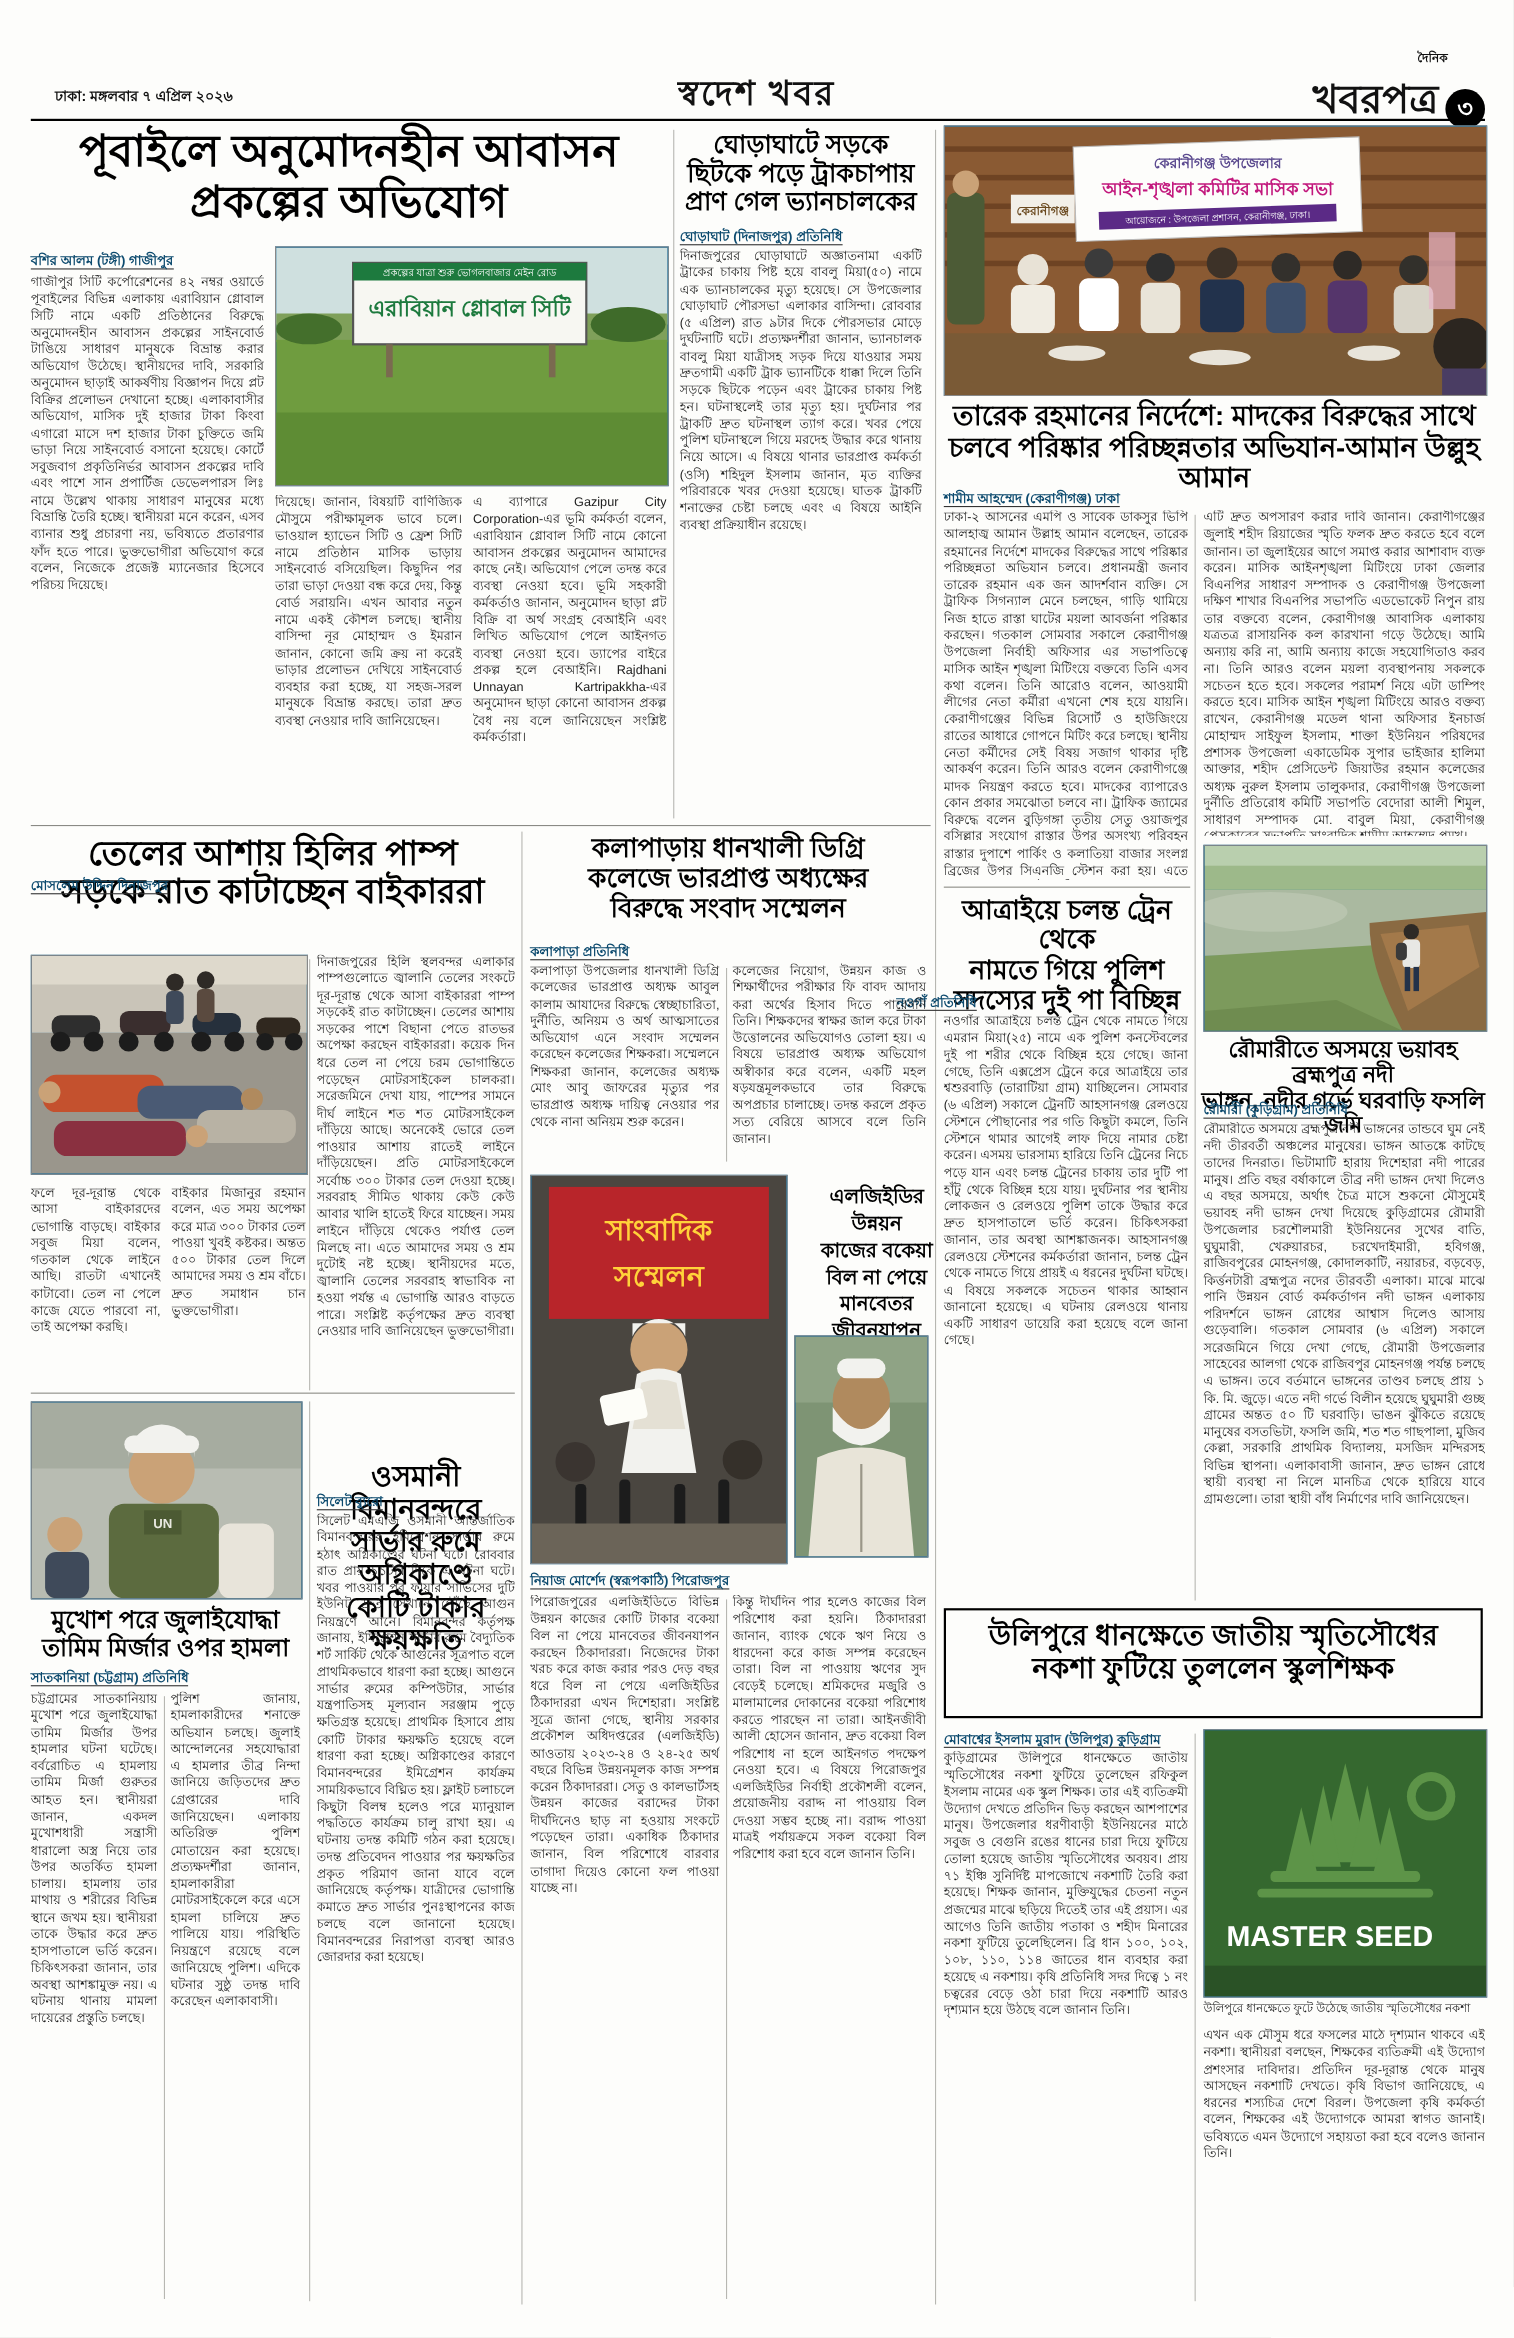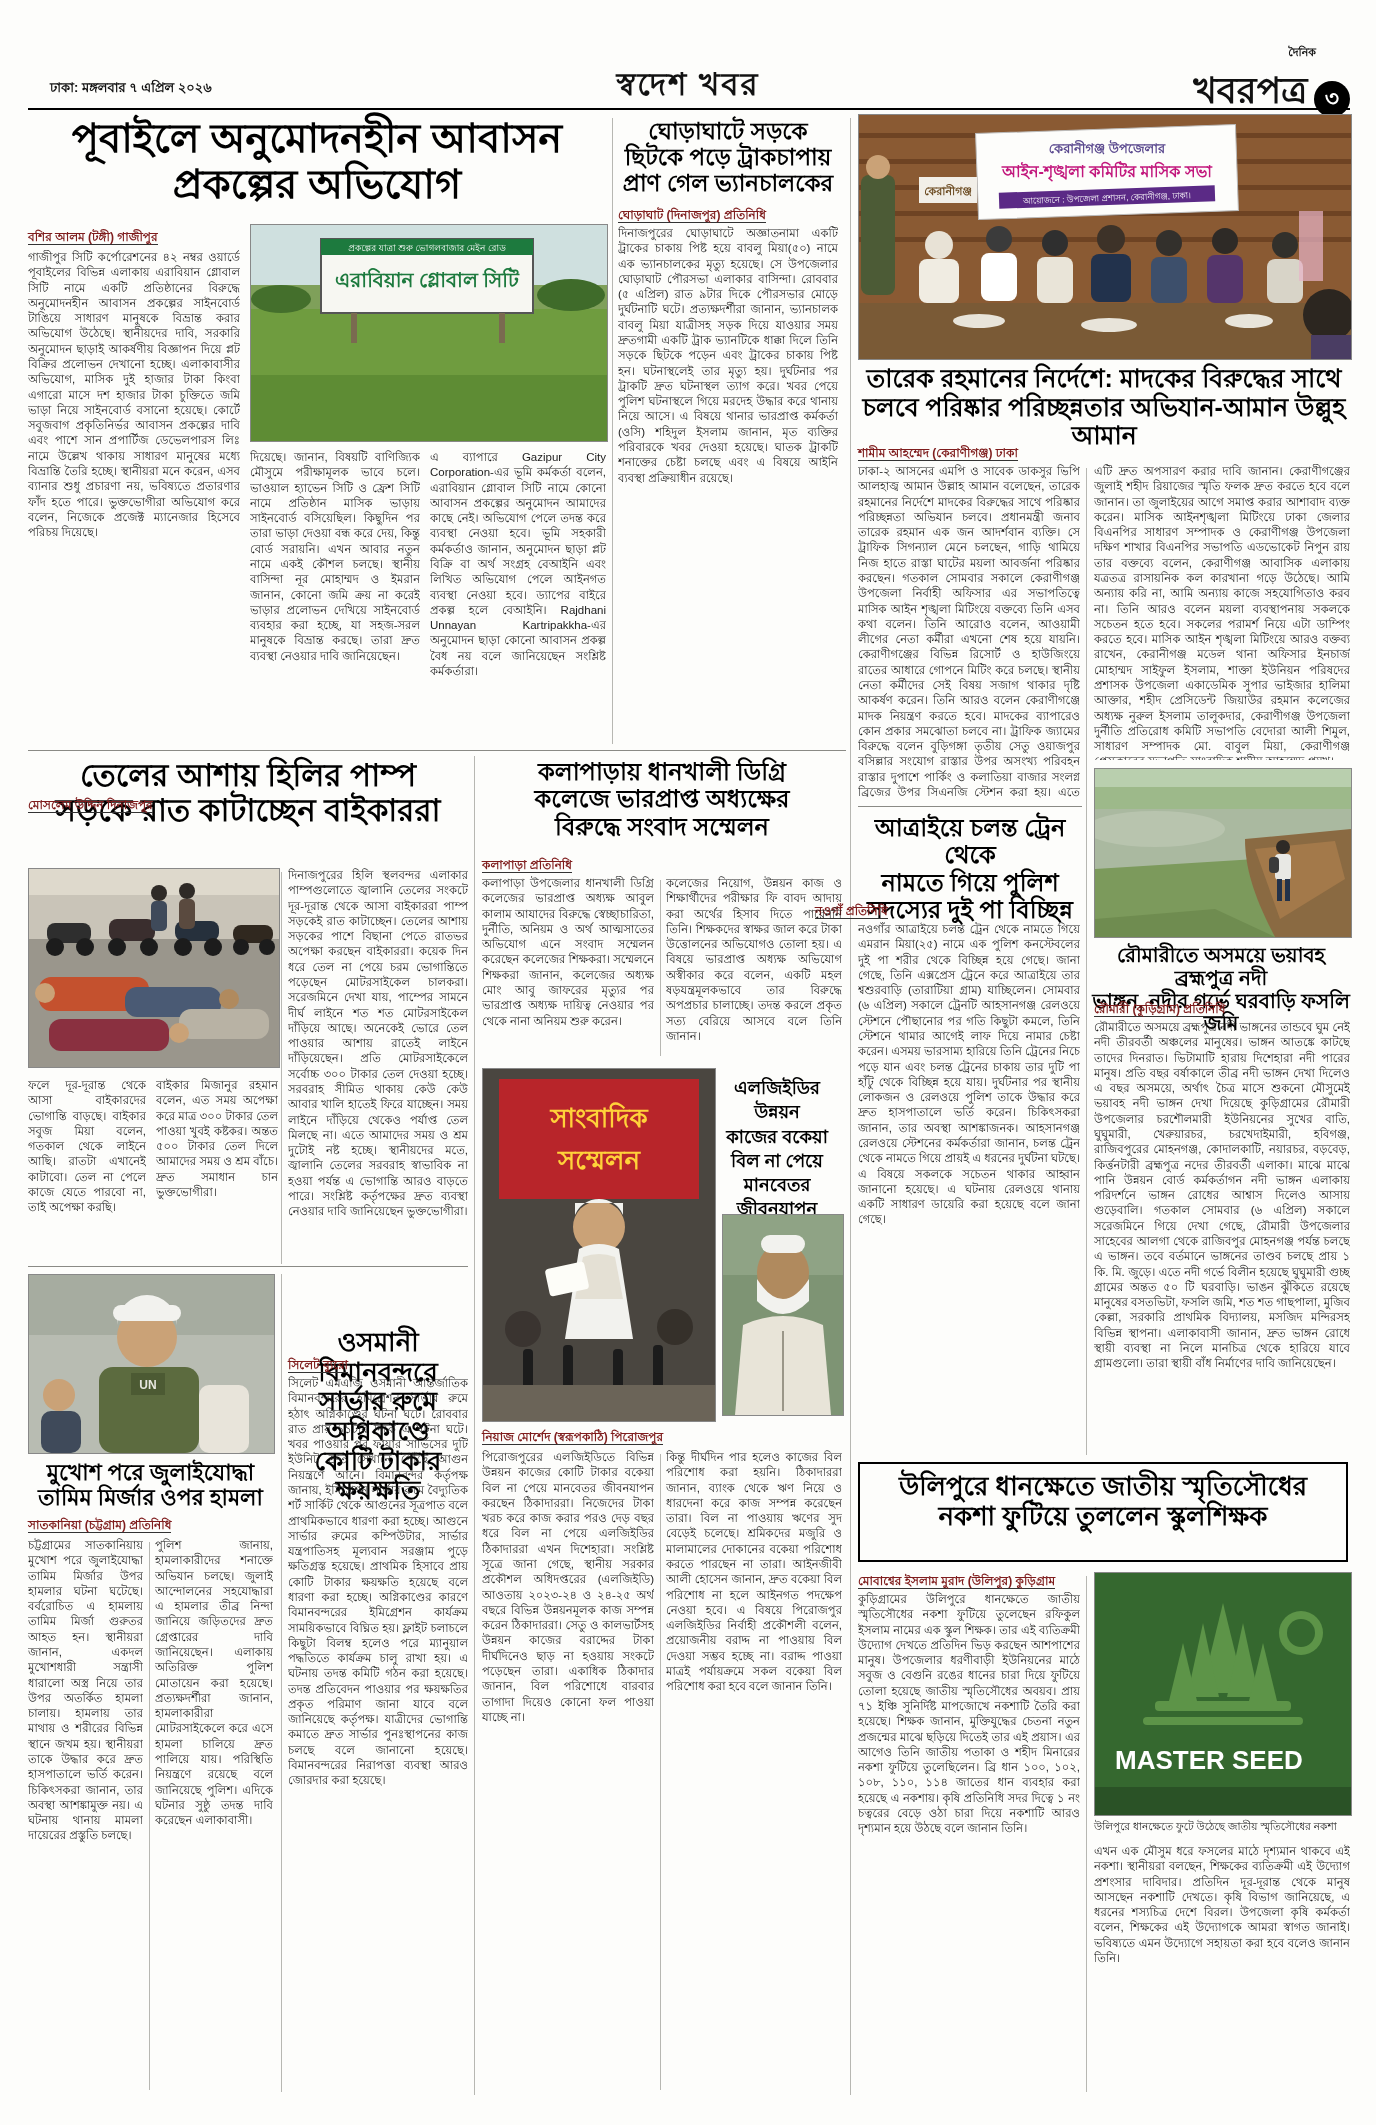--- a/index.html
+++ b/index.html
@@ -1,20 +1,20 @@
 <!DOCTYPE html>
 <html><head>
 <meta charset="utf-8">
 <style>
   html,body{margin:0;padding:0;background:#e8e8e4;font-family:"Liberation Sans","DejaVu Sans",sans-serif;}
   #page{position:relative;width:1376px;height:2125px;background:#fdfdfb;color:#111;margin:0 auto;overflow:hidden;}
   .abs{position:absolute;}
   .hl{font-weight:bold;color:#000;text-align:center;line-height:1.14;letter-spacing:0px;}
   .bodycol{font-size:11.5px;text-align:justify;line-height:1.33;color:#1c1c1c;overflow:hidden;}
-  .byline{font-size:12px;font-weight:bold;color:#7f1d1d;}
+  .byline{font-size:12px;font-weight:bold;color:#0c4a6e;}
   .byline span{border-bottom:1px solid #333;}
   .vrule{width:1px;background:#b7b7b2;}
   .hrule{height:1px;background:#8a8a85;}
   .hrule-bold{height:2px;background:#000;}
   .photo{border:1px solid #888;background:#0369a1;overflow:hidden;}
   .caption{font-size:10.5px;line-height:1.25;color:#222;}
   svg text{font-family:"Liberation Sans","DejaVu Sans",sans-serif;}
 </style>
 </head>
 <body>
@@ -270,21 +270,21 @@
         <rect x="80" y="276" width="10" height="44" rx="4"></rect>
         <rect x="130" y="280" width="10" height="40" rx="4"></rect>
         <rect x="170" y="276" width="10" height="44" rx="4"></rect>
       </g>
       <rect x="0" y="316" width="232" height="36" fill="#6b6458"></rect>
       <circle cx="40" cy="260" r="18" fill="#3a3430"></circle>
       <circle cx="192" cy="258" r="18" fill="#35302a"></circle>
     </svg>
   </div>
 
-  <div class="abs hl" style="left:716px;top:1076px;width:122px;font-size:18px;line-height:1.35;">
+  <div class="abs hl" style="left:736px;top:1076px;width:122px;font-size:18px;line-height:1.35;">
     <div>এলজিইডির উন্নয়ন</div>
     <div>কাজের বকেয়া</div>
     <div>বিল না পেয়ে</div>
     <div>মানবেতর জীবনযাপন</div>
   </div>
   <div class="abs photo" style="left:722px;top:1214px;width:120px;height:200px;">
     <svg width="120" height="200" viewBox="0 0 120 200">
       <rect x="0" y="0" width="120" height="200" fill="#7e9474"></rect>
       <rect x="0" y="0" width="120" height="60" fill="#8fa385"></rect>
       <ellipse cx="60" cy="58" rx="26" ry="30" fill="#b08a5e"></ellipse>

